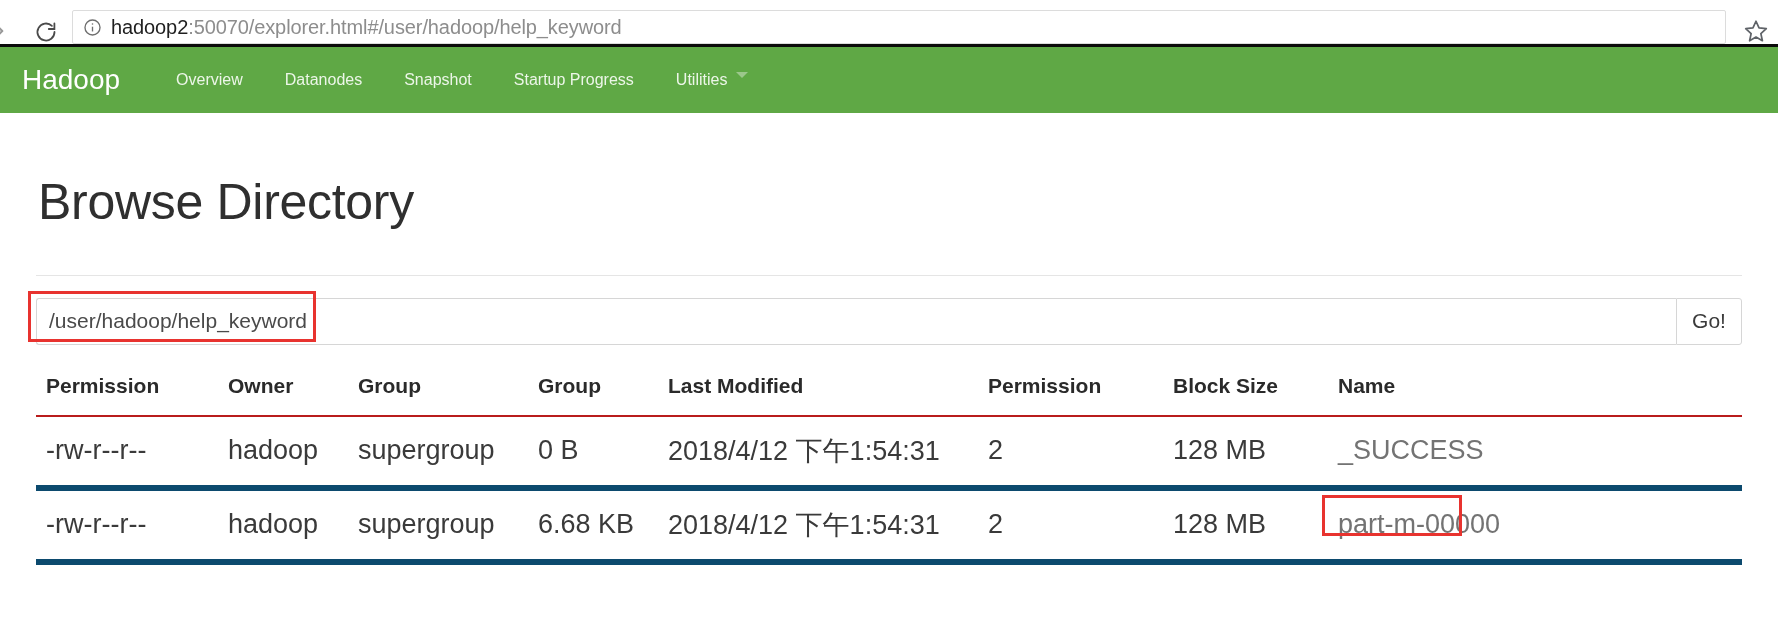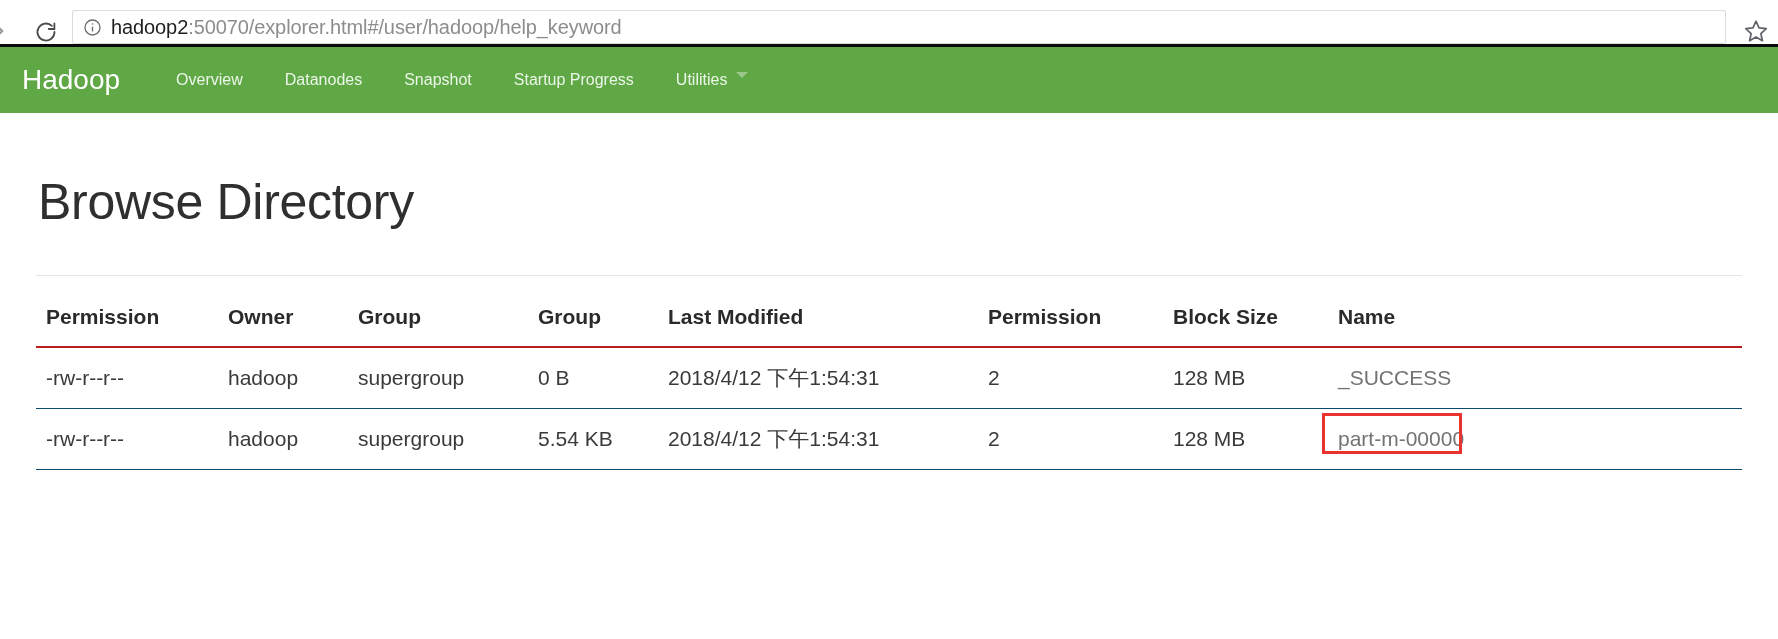--- a/index.html
+++ b/index.html
@@ -205,24 +205,24 @@
   table.files th {
     text-align: left;
     font-size: 21px;
     font-weight: bold;
     color: #2a2a2a;
     padding: 0 0 17px 10px;
     border-bottom: 2px solid #b91c1c;
     white-space: nowrap;
   }
   table.files td {
-    font-size: 21px;
+    font-size: 27px;
     color: #3a3a3a;
     padding: 16px 0 16px 10px;
-    border-bottom: 1px solid #0c4a6e;
+    border-bottom: 6px solid #0c4a6e;
     white-space: nowrap;
   }
   .col-permission { width: 182px; }
   .col-owner      { width: 130px; }
   .col-group      { width: 180px; }
   .col-size       { width: 130px; }
   .col-modified   { width: 320px; }
   .col-replication{ width: 185px; }
   .col-blocksize  { width: 165px; }
   .col-name       { width: auto; }
@@ -291,20 +291,27 @@
       <span class="caret"></span>
     </div>
   </div>
 </div>
 
 <div class="content">
 
   <h1 class="page-title">Browse Directory</h1>
   <hr class="title-rule">
 
+  <div class="input-group">
+    <div class="path-input-wrap">
+      <input class="path-input" type="text" value="/user/hadoop/help_keyword" style="">
+      <div class="redbox-path"></div>
+    </div>
+    <button class="go-btn">Go!</button>
+  </div>
 
   <table class="files">
     <colgroup>
       <col class="col-permission">
         <col class="col-owner">
         <col class="col-group">
       <col class="col-size">
         <col class="col-modified">
         <col class="col-replication">
       <col class="col-blocksize">
@@ -332,21 +339,21 @@
         <td>2</td>
         <td>128 MB</td>
         <td class="name-cell">
           <a class="file-link">_SUCCESS</a>
         </td>
       </tr>
       <tr>
         <td>-rw-r--r--</td>
         <td>hadoop</td>
         <td>supergroup</td>
-        <td>5.54 KB</td>
+        <td>6.68 KB</td>
         <td>2018/4/12 下午1:54:31</td>
         <td>2</td>
         <td>128 MB</td>
         <td class="name-cell">
           <a class="file-link">part-m-00000</a>
           <span class="redbox-name"></span>
         </td>
       </tr>
     </tbody>
   </table>

